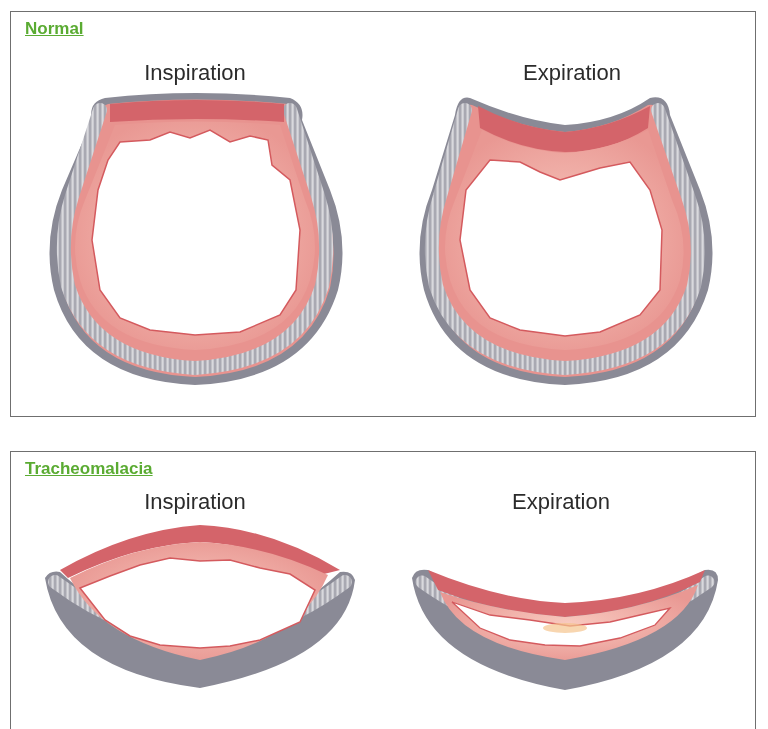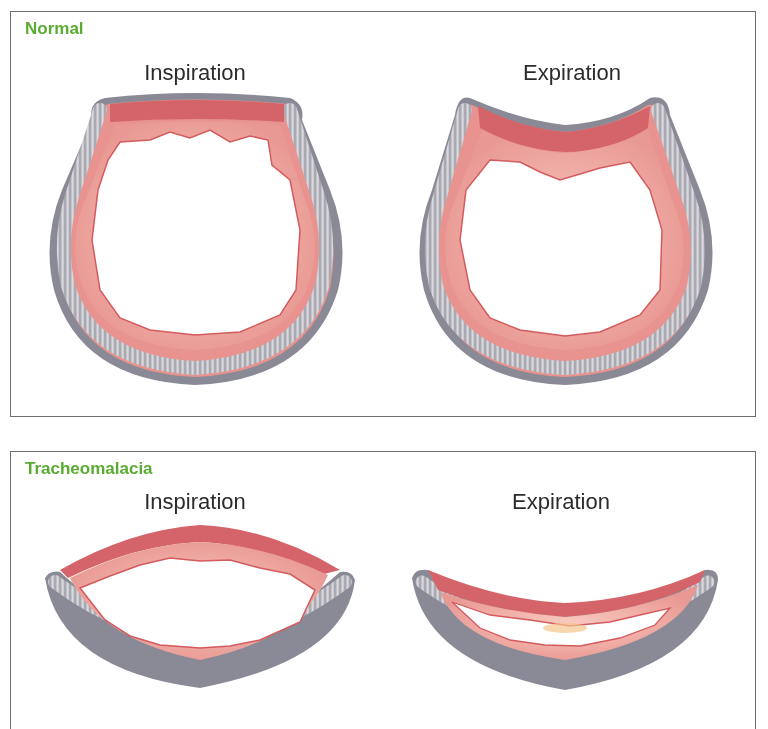--- a/index.html
+++ b/index.html
@@ -1,20 +1,20 @@
 <!DOCTYPE html>
 <html><head>
 <meta charset="utf-8">
 <style>
   html,body{margin:0;padding:0;background:#fff;}
   body{width:768px;height:729px;position:relative;overflow:hidden;font-family:"Liberation Sans",sans-serif;}
   .panel{position:absolute;left:10px;width:746px;border:1.5px solid #6f6f6f;box-sizing:border-box;background:#fff;}
   .p1{top:11px;height:406px;}
   .p2{top:451px;height:281px;}
-  .ptitle{position:absolute;left:14px;top:7px;font-weight:bold;font-size:17px;color:#5aab32;}
+  .ptitle{position:absolute;left:14px;top:7px;font-weight:bold;font-size:17px;color:#5aab32;text-decoration:underline;}
   .label{position:absolute;font-size:22px;color:#2b2b2b;width:200px;text-align:center;}
   svg{position:absolute;left:0;top:0;}
 </style>
 </head>
 <body>
 
 <div class="panel p1">
   <div class="ptitle">Normal</div>
 </div>
 <div class="panel p2">

